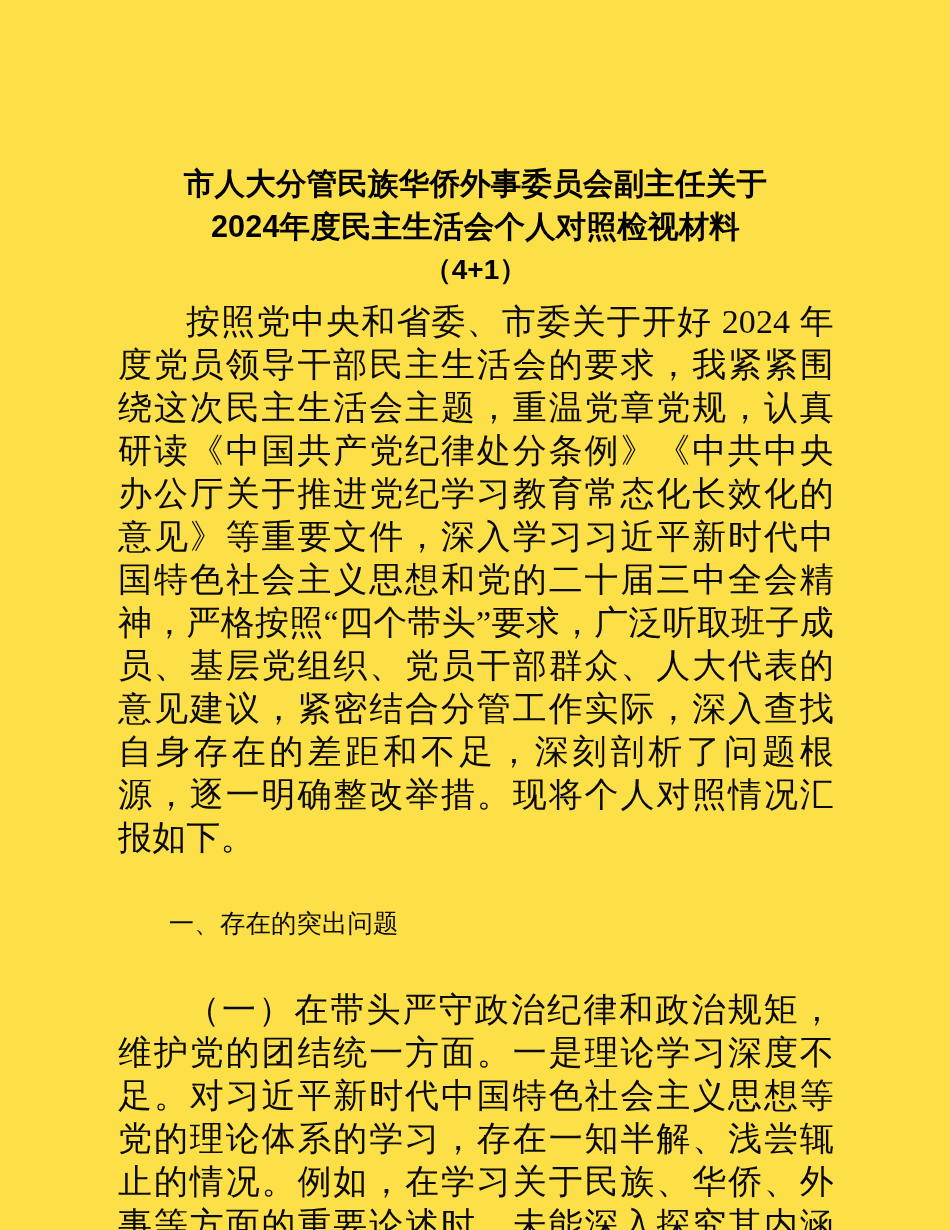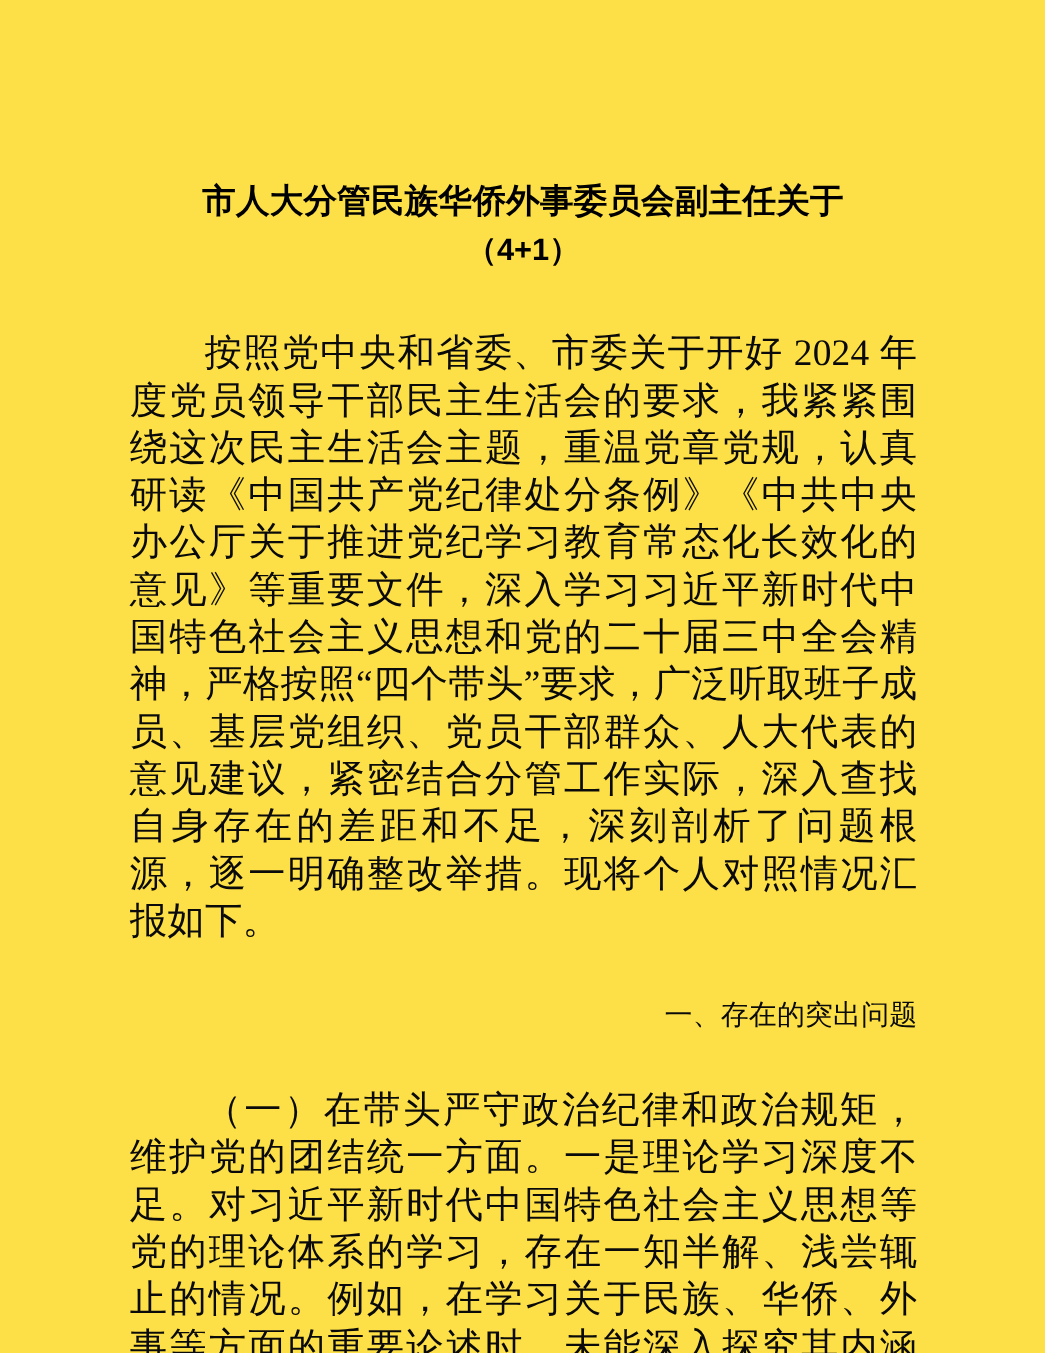--- a/index.html
+++ b/index.html
@@ -64,35 +64,36 @@
     -webkit-font-smoothing: antialiased;
   }
 
   
   p.heading {
     margin: 0;
     font-family: "Liberation Serif", "DejaVu Serif", serif;
     font-size: 25.4px;
     line-height: 43px;
     color: #0a0a0a;
-    text-align: right;
+    text-align: left;
     text-indent: 2em;
     letter-spacing: 0.15px;
   }
 
   
   .gap-sm { height: 43px; }
 </style>
 </head>
 <body>
 
 <div class="page">
 
   <div class="doc-title">
     <span class="tline">市人大分管民族华侨外事委员会副主任关于</span>
+    <span class="tline">2024年度民主生活会个人对照检视材料</span>
     <span class="tline tline-sub">（4+1）</span>
   </div>
 
   <div class="body-area">
 
     <p class="para">按照党中央和省委、市委关于开好 2024 年度党员领导干部民主生活会的要求，我紧紧围绕这次民主生活会主题，重温党章党规，认真研读《中国共产党纪律处分条例》《中共中央办公厅关于推进党纪学习教育常态化长效化的意见》等重要文件，深入学习习近平新时代中国特色社会主义思想和党的二十届三中全会精神，严格按照“四个带头”要求，广泛听取班子成员、基层党组织、党员干部群众、人大代表的意见建议，紧密结合分管工作实际，深入查找自身存在的差距和不足，深刻剖析了问题根源，逐一明确整改举措。现将个人对照情况汇报如下。</p>
 
     <div class="gap-sm"></div>
 
     <p class="heading">一、存在的突出问题</p>

